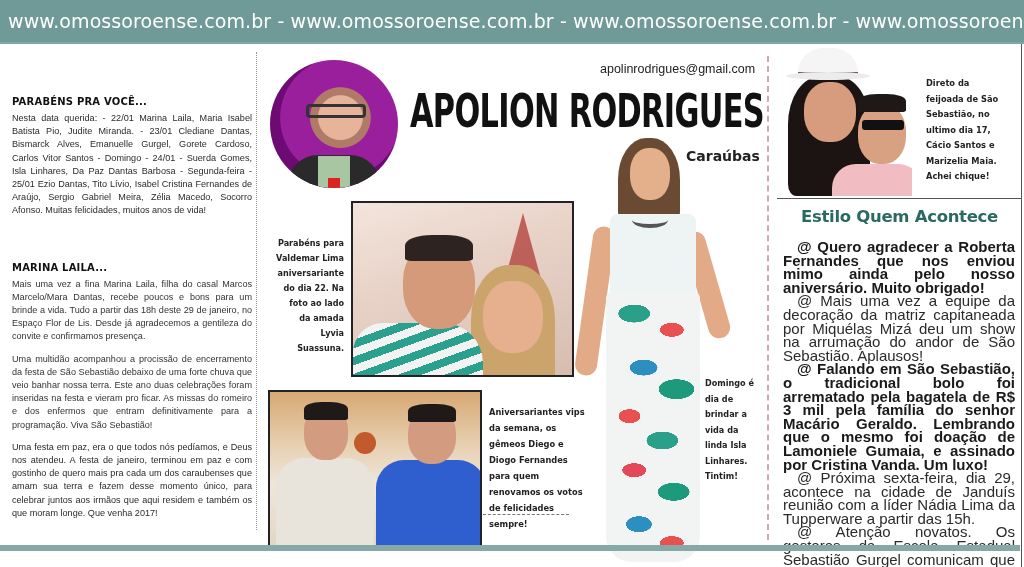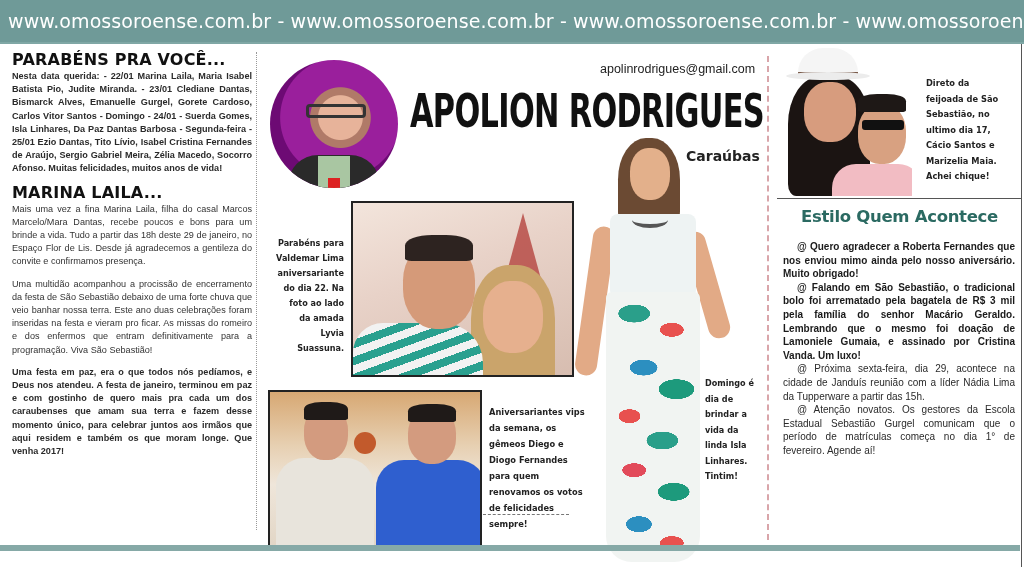--- a/index.html
+++ b/index.html
@@ -14,26 +14,26 @@
   }
   .topbar-rule { position: absolute; left: 0; top: 42px; width: 1024px; height: 2px; background: #7fa7a5; }
 
   .bottom-rule { position: absolute; left: 0; top: 545px; width: 1020px; height: 6px; background: #86a9a7; }
   .right-edge { position: absolute; right: 2px; top: 44px; width: 1px; height: 523px; background: #555; }
 
   
   .col-left { position: absolute; left: 12px; top: 52px; width: 240px; }
   .article { margin-bottom: 9px; }
   .article h2 {
-    font-family: "DejaVu Sans", sans-serif; font-weight: bold; font-size: 16px;
-    letter-spacing: 0.2px; color: #111; margin-bottom: 2px; line-height: 16px;
+    font-family: "DejaVu Sans", sans-serif; font-weight: bold; font-size: 10px;
+    letter-spacing: 0.2px; color: #111; margin-bottom: 2px; line-height: 16px; margin-top: 42px;
   }
   .article p {
     font-family: "Liberation Sans", sans-serif; font-size: 9.1px; line-height: 13.2px;
-    color: #2a2a2a; text-align: justify; font-weight: bold;
+    color: #2a2a2a; text-align: justify; font-weight: normal;
   }
   .article p.thin { font-weight: normal; color:#333; }
 
   .col-divider { position: absolute; left: 256px; top: 52px; width: 1px; height: 478px;
     border-left: 1px dotted #999; }
 
   
   .avatar {
     position: absolute; left: 270px; top: 60px; width: 128px; height: 128px; border-radius: 50%;
     background: radial-gradient(circle at 55% 45%, #e7b39a 0 22%, #b07a68 23% 30%, #9a1f9c 31% 60%, #6d0a74 61%);
@@ -123,21 +123,21 @@
   .couple .m-shirt { position:absolute; left:50px; top:118px; width:90px; height:40px; background:#f2bcc3; border-radius:24px 24px 0 0; }
 
   .caption-couple { position:absolute; left:926px; top:76px; width:90px;
     font-family:"DejaVu Sans", sans-serif; font-weight:bold; font-size:9px; line-height:15.5px; color:#222;
     transform: scaleX(0.92); transform-origin: left top; }
 
   .right-box { position:absolute; left: 777px; top: 198px; width: 244px; height: 347px; border-top: 1px solid #555; }
   .section-title { position:absolute; left: 797px; top: 207px; width: 205px; text-align:center;
     font-family:"DejaVu Sans", sans-serif; font-weight:bold; font-size:16.5px; color:#2b6a62; letter-spacing:-0.3px; }
   .notes { position:absolute; left: 783px; top: 240px; width: 232px; }
-  .notes p { font-family:"Liberation Sans", sans-serif; font-size:10px; line-height:13.6px; color:#2a2a2a;
+  .notes p { font-family:"Liberation Sans", sans-serif; font-size:15px; line-height:13.6px; color:#2a2a2a;
     text-align: justify; text-indent: 14px; }
   .notes p.bold { font-weight: bold; color:#1a1a1a; }
 </style>
 </head>
 <body>
 
 <div class="topbar">
   <span>www.omossoroense.com.br - www.omossoroense.com.br - www.omossoroense.com.br - www.omossoroense.com.br</span>
 </div>
 <div class="topbar-rule"></div>
@@ -215,19 +215,20 @@
   <div class="m-face"></div>
   <div class="m-hair"></div>
   <div class="shades"></div>
 </div>
 <div class="caption-couple">Direto da feijoada de São Sebastião, no ultimo dia 17, Cácio Santos e Marizelia Maia. Achei chique!</div>
 
 <div class="right-box"></div>
 <div class="section-title">Estilo Quem Acontece</div>
 <div class="notes">
   <p class="bold">@ Quero agradecer a Roberta Fernandes que nos enviou mimo ainda pelo nosso aniversário. Muito obrigado!</p>
+  <p>@ Mais uma vez a equipe da decoração da matriz capitaneada por Miquélas Mizá deu um show na arrumação do andor de São Sebastião. Aplausos!</p>
   <p class="bold">@ Falando em São Sebastião, o tradicional bolo foi arrematado pela bagatela de R$ 3 mil pela família do senhor Macário Geraldo. Lembrando que o mesmo foi doação de Lamoniele Gumaia, e assinado por Cristina Vanda. Um luxo!</p>
   <p>@ Próxima sexta-feira, dia 29, acontece na cidade de Janduís reunião com a líder Nádia Lima da Tupperware a partir das 15h.</p>
   <p>@ Atenção novatos. Os gestores da Escola Estadual Sebastião Gurgel comunicam que o período de matrículas começa no dia 1° de fevereiro. Agende aí!</p>
 </div>
 
 <div class="bottom-rule"></div>
 <div class="right-edge"></div>
 
 </body></html>

